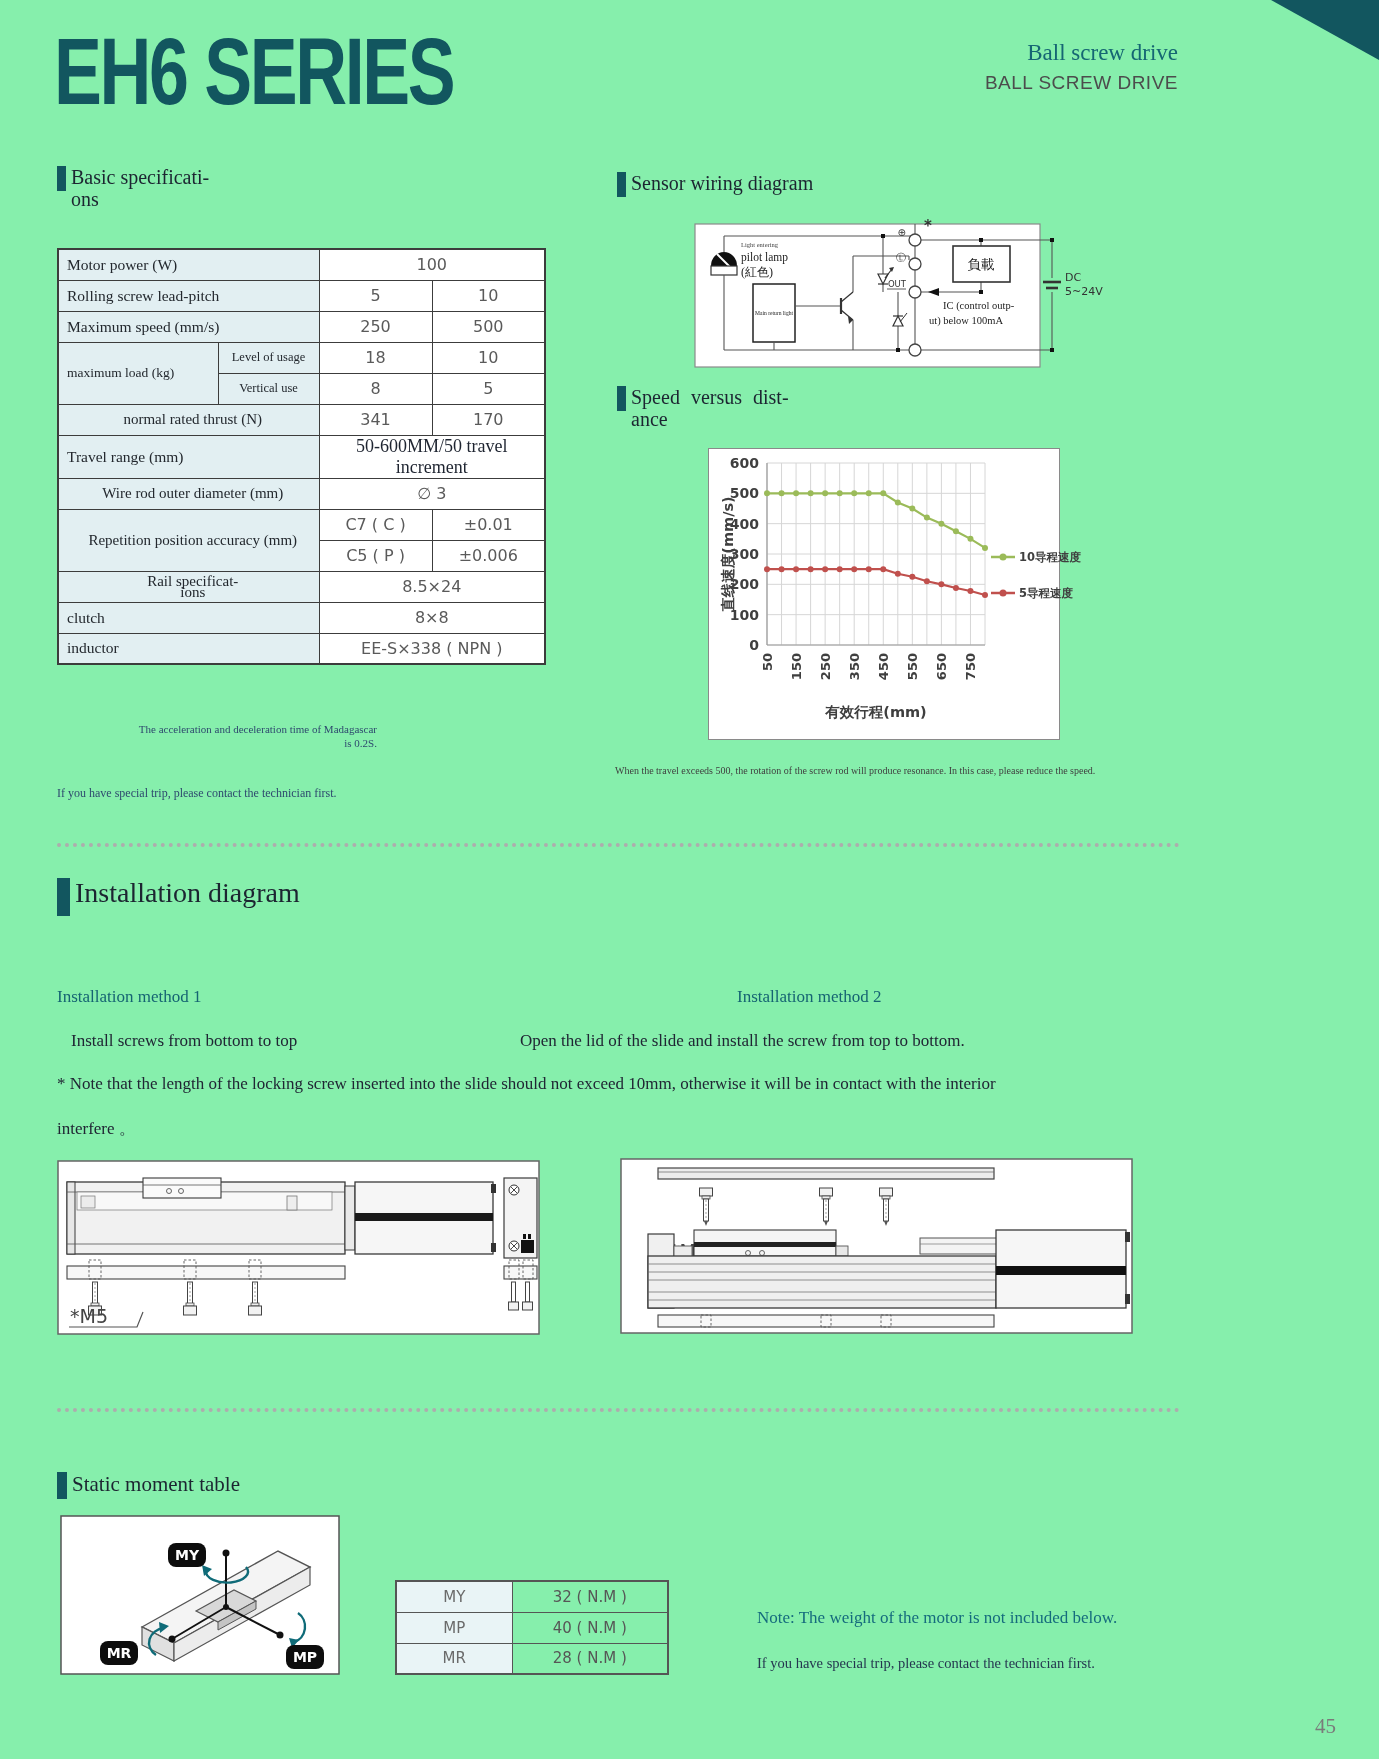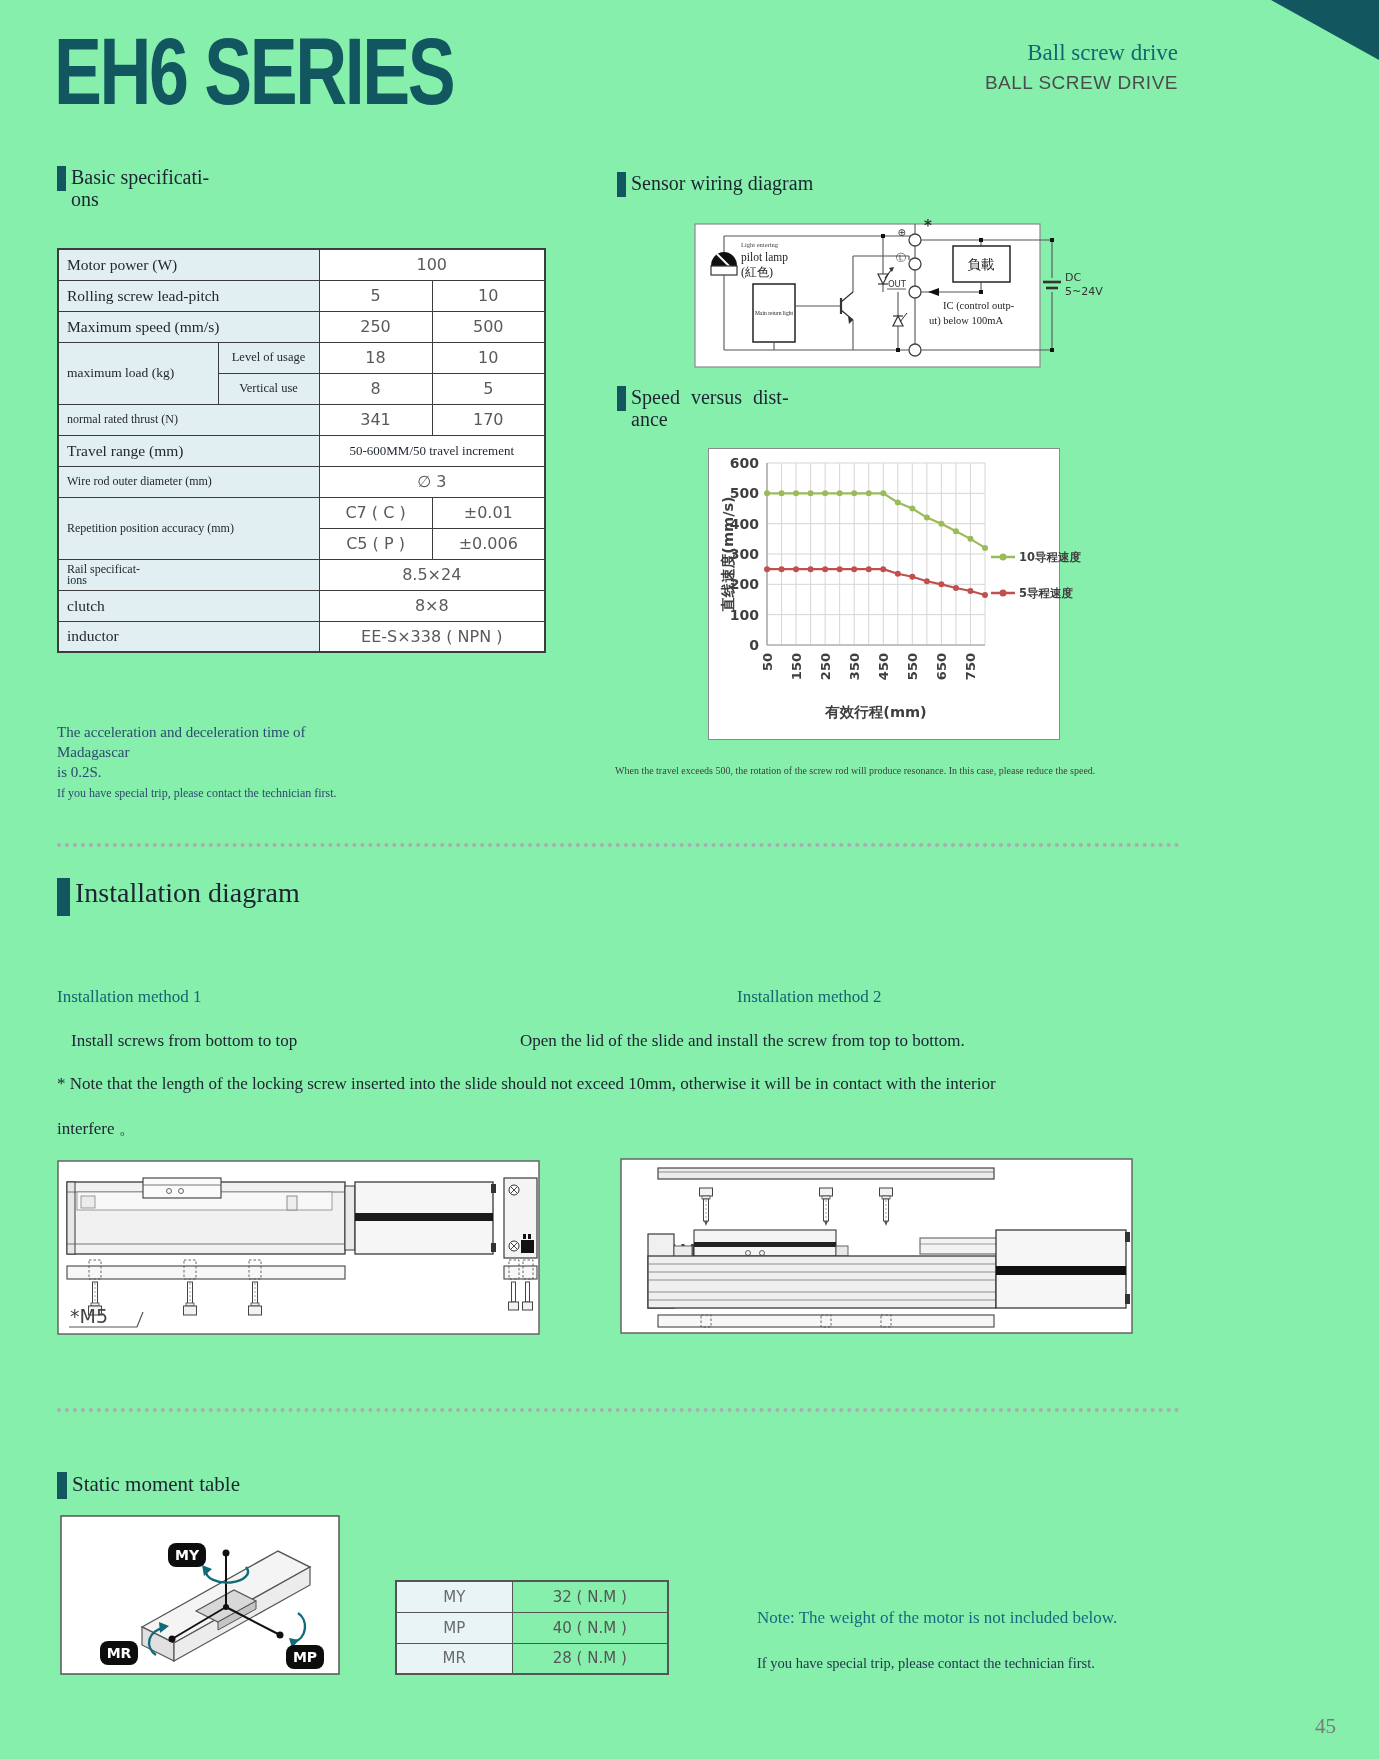--- a/index.html
+++ b/index.html
@@ -22,23 +22,23 @@
   .h-small { font-size:20px; line-height:22px; }
   .h-big { font-size:28px; line-height:30px; }
 
   
   #spec-table { border-collapse:collapse; table-layout:fixed; width:487px; border:2px solid #3c3c3c; }
   #spec-table td { border:1px solid #3c3c3c; height:31px; vertical-align:middle; overflow:hidden; }
   #spec-table .lab { background:#e2eff2; font-family:"Liberation Serif",serif; color:#23282e; padding-left:8px; }
   #spec-table .big { font-size:15.5px; }
   #spec-table .mid { font-size:13.5px; }
   #spec-table .sub { font-size:12.5px; text-align:center; padding-left:0; }
-  #spec-table .small { font-size:12px; line-height:11px; }
+  #spec-table .small { font-size:15px; line-height:11px;text-align:center; }
   #spec-table .val { font-family:"DejaVu Sans",sans-serif; color:#5a5a5a; font-size:16px; text-align:center; background:#fff; }
-  #spec-table .serifval { font-family:"Liberation Serif",serif; font-size:13px; color:#1e2430; }
+  #spec-table .serifval { font-family:"Liberation Serif",serif; font-size:18px; color:#1e2430; }
 
   .footnote { color:#2e4a6e; }
 
   .dots { height:0; border-top:4px dotted #adadad; width:1123px; left:57px; }
 
   .teal-sub { color:#156472; font-size:17px; }
   .bodytext { color:#202634; font-size:17px; }
 
   .chart-box { border:1px solid #8a8a8a; background:#fff; }
 
@@ -135,21 +135,21 @@
         <td class="lab big" colspan="2">clutch</td>
         <td class="val" colspan="2">8×8</td>
       </tr>
       <tr>
         <td class="lab big" colspan="2">inductor</td>
         <td class="val" colspan="2">EE-S×338 ( NPN )</td>
       </tr>
     </tbody>
   </table>
 
-  <div class="abs footnote pre" style="left:57px; top:722px; font-size:15px; line-height:20px; width:320px;">The acceleration and deceleration time of Madagascar
+  <div class="abs footnote pre" style="left:57px; top:722px; font-size:11px; line-height:14px; width:320px;text-align:right;">The acceleration and deceleration time of Madagascar
 is 0.2S.</div>
   <div class="abs footnote" style="left:57px; top:786px; font-size:12px;">If you have special trip, please contact the technician first.</div>
 
   <div class="abs sechead" style="left:617px; top:172px;">
     <div class="bar" style="width:9px; height:25px;"></div>
     <div class="h-small">Sensor wiring diagram</div>
   </div>
 
   <svg class="abs" style="left:693px; top:216px; overflow:visible;" width="420" height="160" viewBox="0 0 420 160">
     <rect x="2" y="8" width="345" height="143" fill="#ffffff" stroke="#8a8a8a" stroke-width="1.2"></rect>

